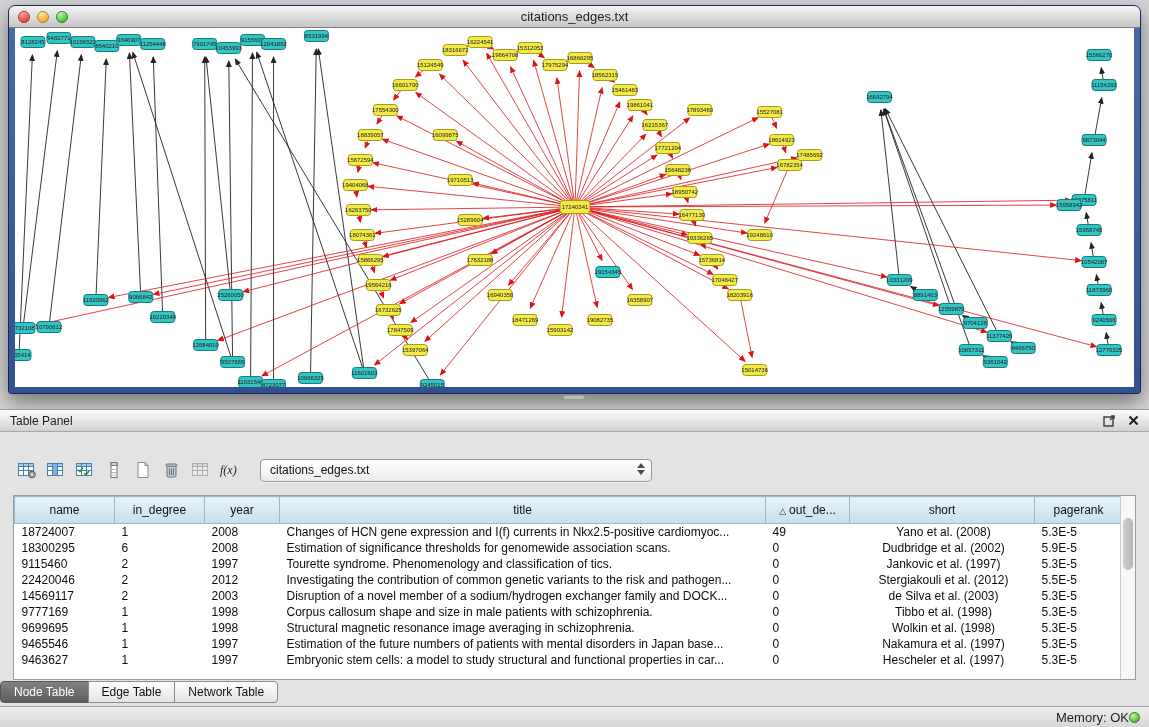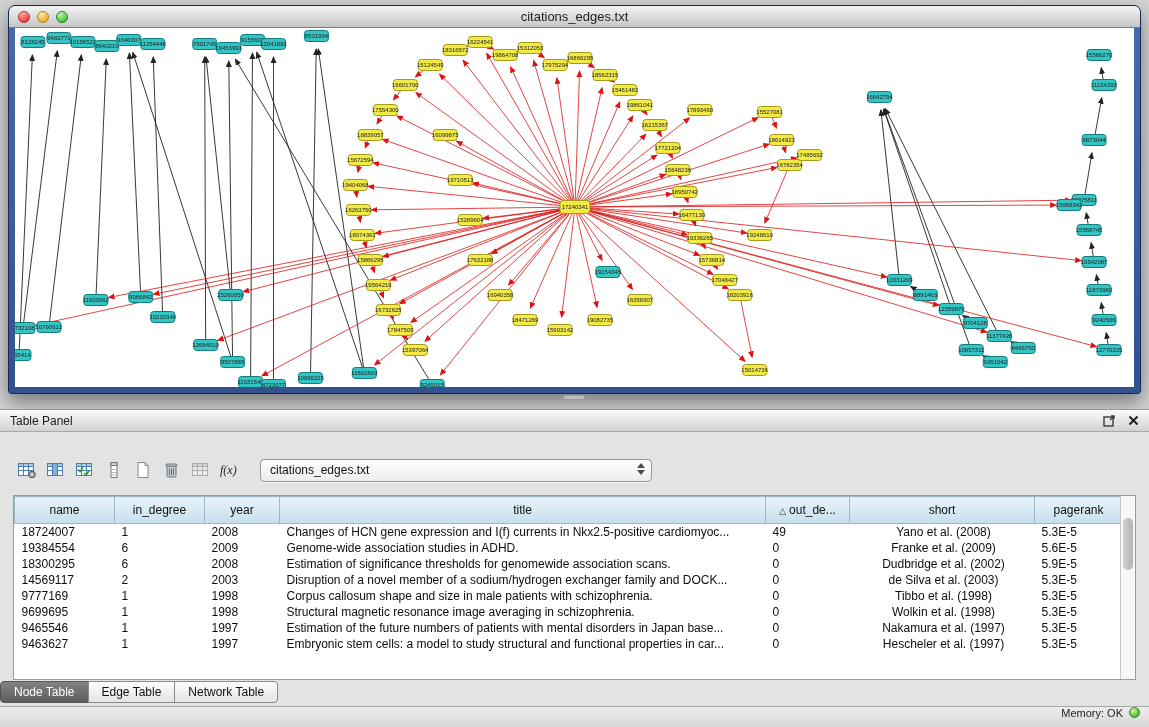--- a/index.html
+++ b/index.html
@@ -57,22 +57,22 @@
 
   .tabs{position:absolute;left:0;right:0;bottom:11px;text-align:left;}
   .tab{display:inline-block;padding:3px 13px;font-size:12px;border:1px solid #8b8b8b;margin-left:-1px;
     background:linear-gradient(#fdfdfd,#e4e4e4);color:#101010;cursor:default;}
   .tab.first{border-radius:4px 0 0 4px;margin-left:0;}
   .tab.last{border-radius:0 4px 4px 0;}
   .tab.active{background:linear-gradient(#828282,#5d5d5d);color:#fff;border-color:#565656;}
 
   .statusbar{position:absolute;left:0;bottom:0;width:1149px;height:21px;
     background:linear-gradient(#ededed,#d7d7d7);border-top:1px solid #a6a6a6;
-    display:flex;align-items:flex-start;justify-content:flex-end;gap:6px;padding-right:9px;
-    font-size:11px;color:#1e1e1e;}
+    display:flex;align-items:center;justify-content:flex-end;padding-right:9px;
+    font-size:13px;color:#1e1e1e;}
   .memdot{width:11px;height:11px;border-radius:50%;border:1px solid #3c7a28;
     background:radial-gradient(circle at 35% 30%,#d2f7a8,#5cc93e 60%,#2f8f1e);}
 </style>
 </head>
 <body>
 
 <div class="graph-window">
   <div class="titlebar">
     <div class="traffic">
       <span class="tl red"></span>
@@ -710,38 +710,47 @@
           <tr>
             <td>18724007</td>
             <td>1</td>
             <td>2008</td>
             <td>Changes of HCN gene expression and I(f) currents in Nkx2.5-positive cardiomyoc...</td>
             <td>49</td>
             <td class="center">Yano et al. (2008)</td>
             <td>5.3E-5</td>
           </tr>
           <tr>
-            <td>19384554</td>
-            <td>6</td>
-            <td>2009</td>
-            <td>Genome-wide association studies in ADHD.</td>
-            <td>0</td>
-            <td class="center">Franke et al. (2009)</td>
-            <td>5.6E-5</td>
-          </tr>
-          <tr>
             <td>18300295</td>
             <td>6</td>
             <td>2008</td>
             <td>Estimation of significance thresholds for genomewide association scans.</td>
             <td>0</td>
             <td class="center">Dudbridge et al. (2002)</td>
             <td>5.9E-5</td>
           </tr>
           <tr>
+            <td>9115460</td>
+            <td>2</td>
+            <td>1997</td>
+            <td>Tourette syndrome. Phenomenology and classification of tics.</td>
+            <td>0</td>
+            <td class="center">Jankovic et al. (1997)</td>
+            <td>5.3E-5</td>
+          </tr>
+          <tr>
+            <td>22420046</td>
+            <td>2</td>
+            <td>2012</td>
+            <td>Investigating the contribution of common genetic variants to the risk and pathogen...</td>
+            <td>0</td>
+            <td class="center">Stergiakouli et al. (2012)</td>
+            <td>5.5E-5</td>
+          </tr>
+          <tr>
             <td>14569117</td>
             <td>2</td>
             <td>2003</td>
             <td>Disruption of a novel member of a sodium/hydrogen exchanger family and DOCK...</td>
             <td>0</td>
             <td class="center">de Silva et al. (2003)</td>
             <td>5.3E-5</td>
           </tr>
           <tr>
             <td>9777169</td>

